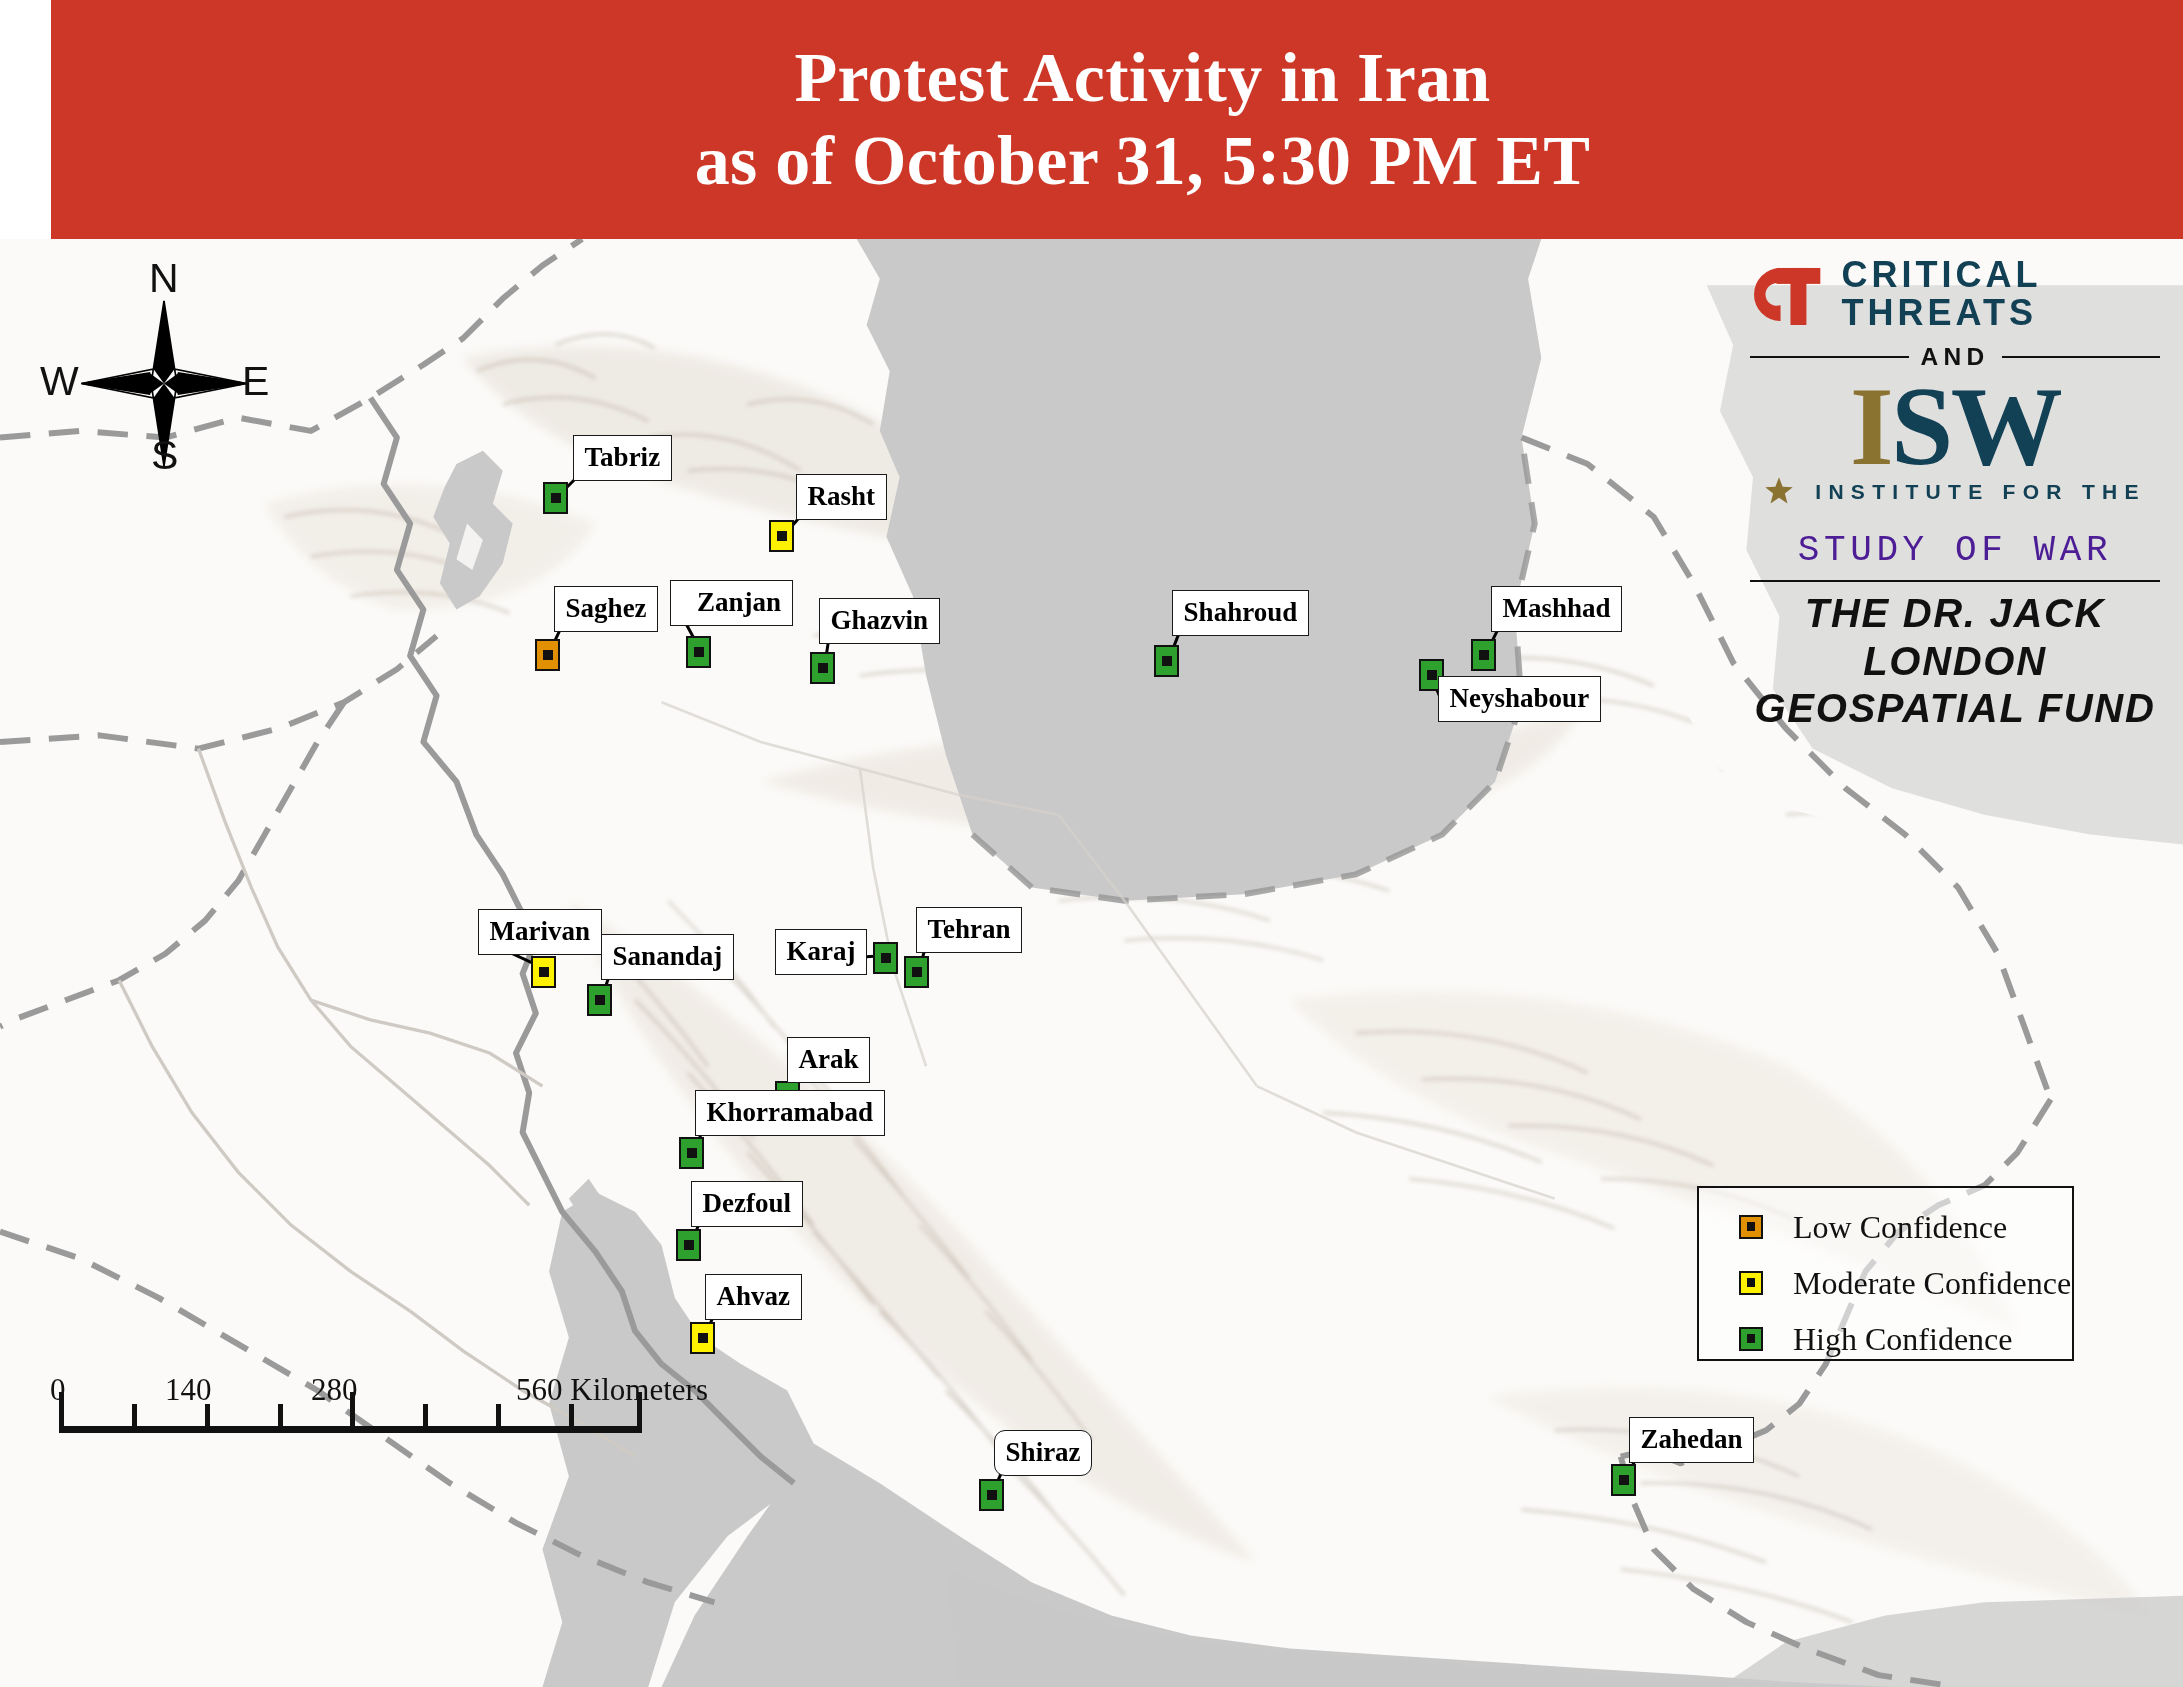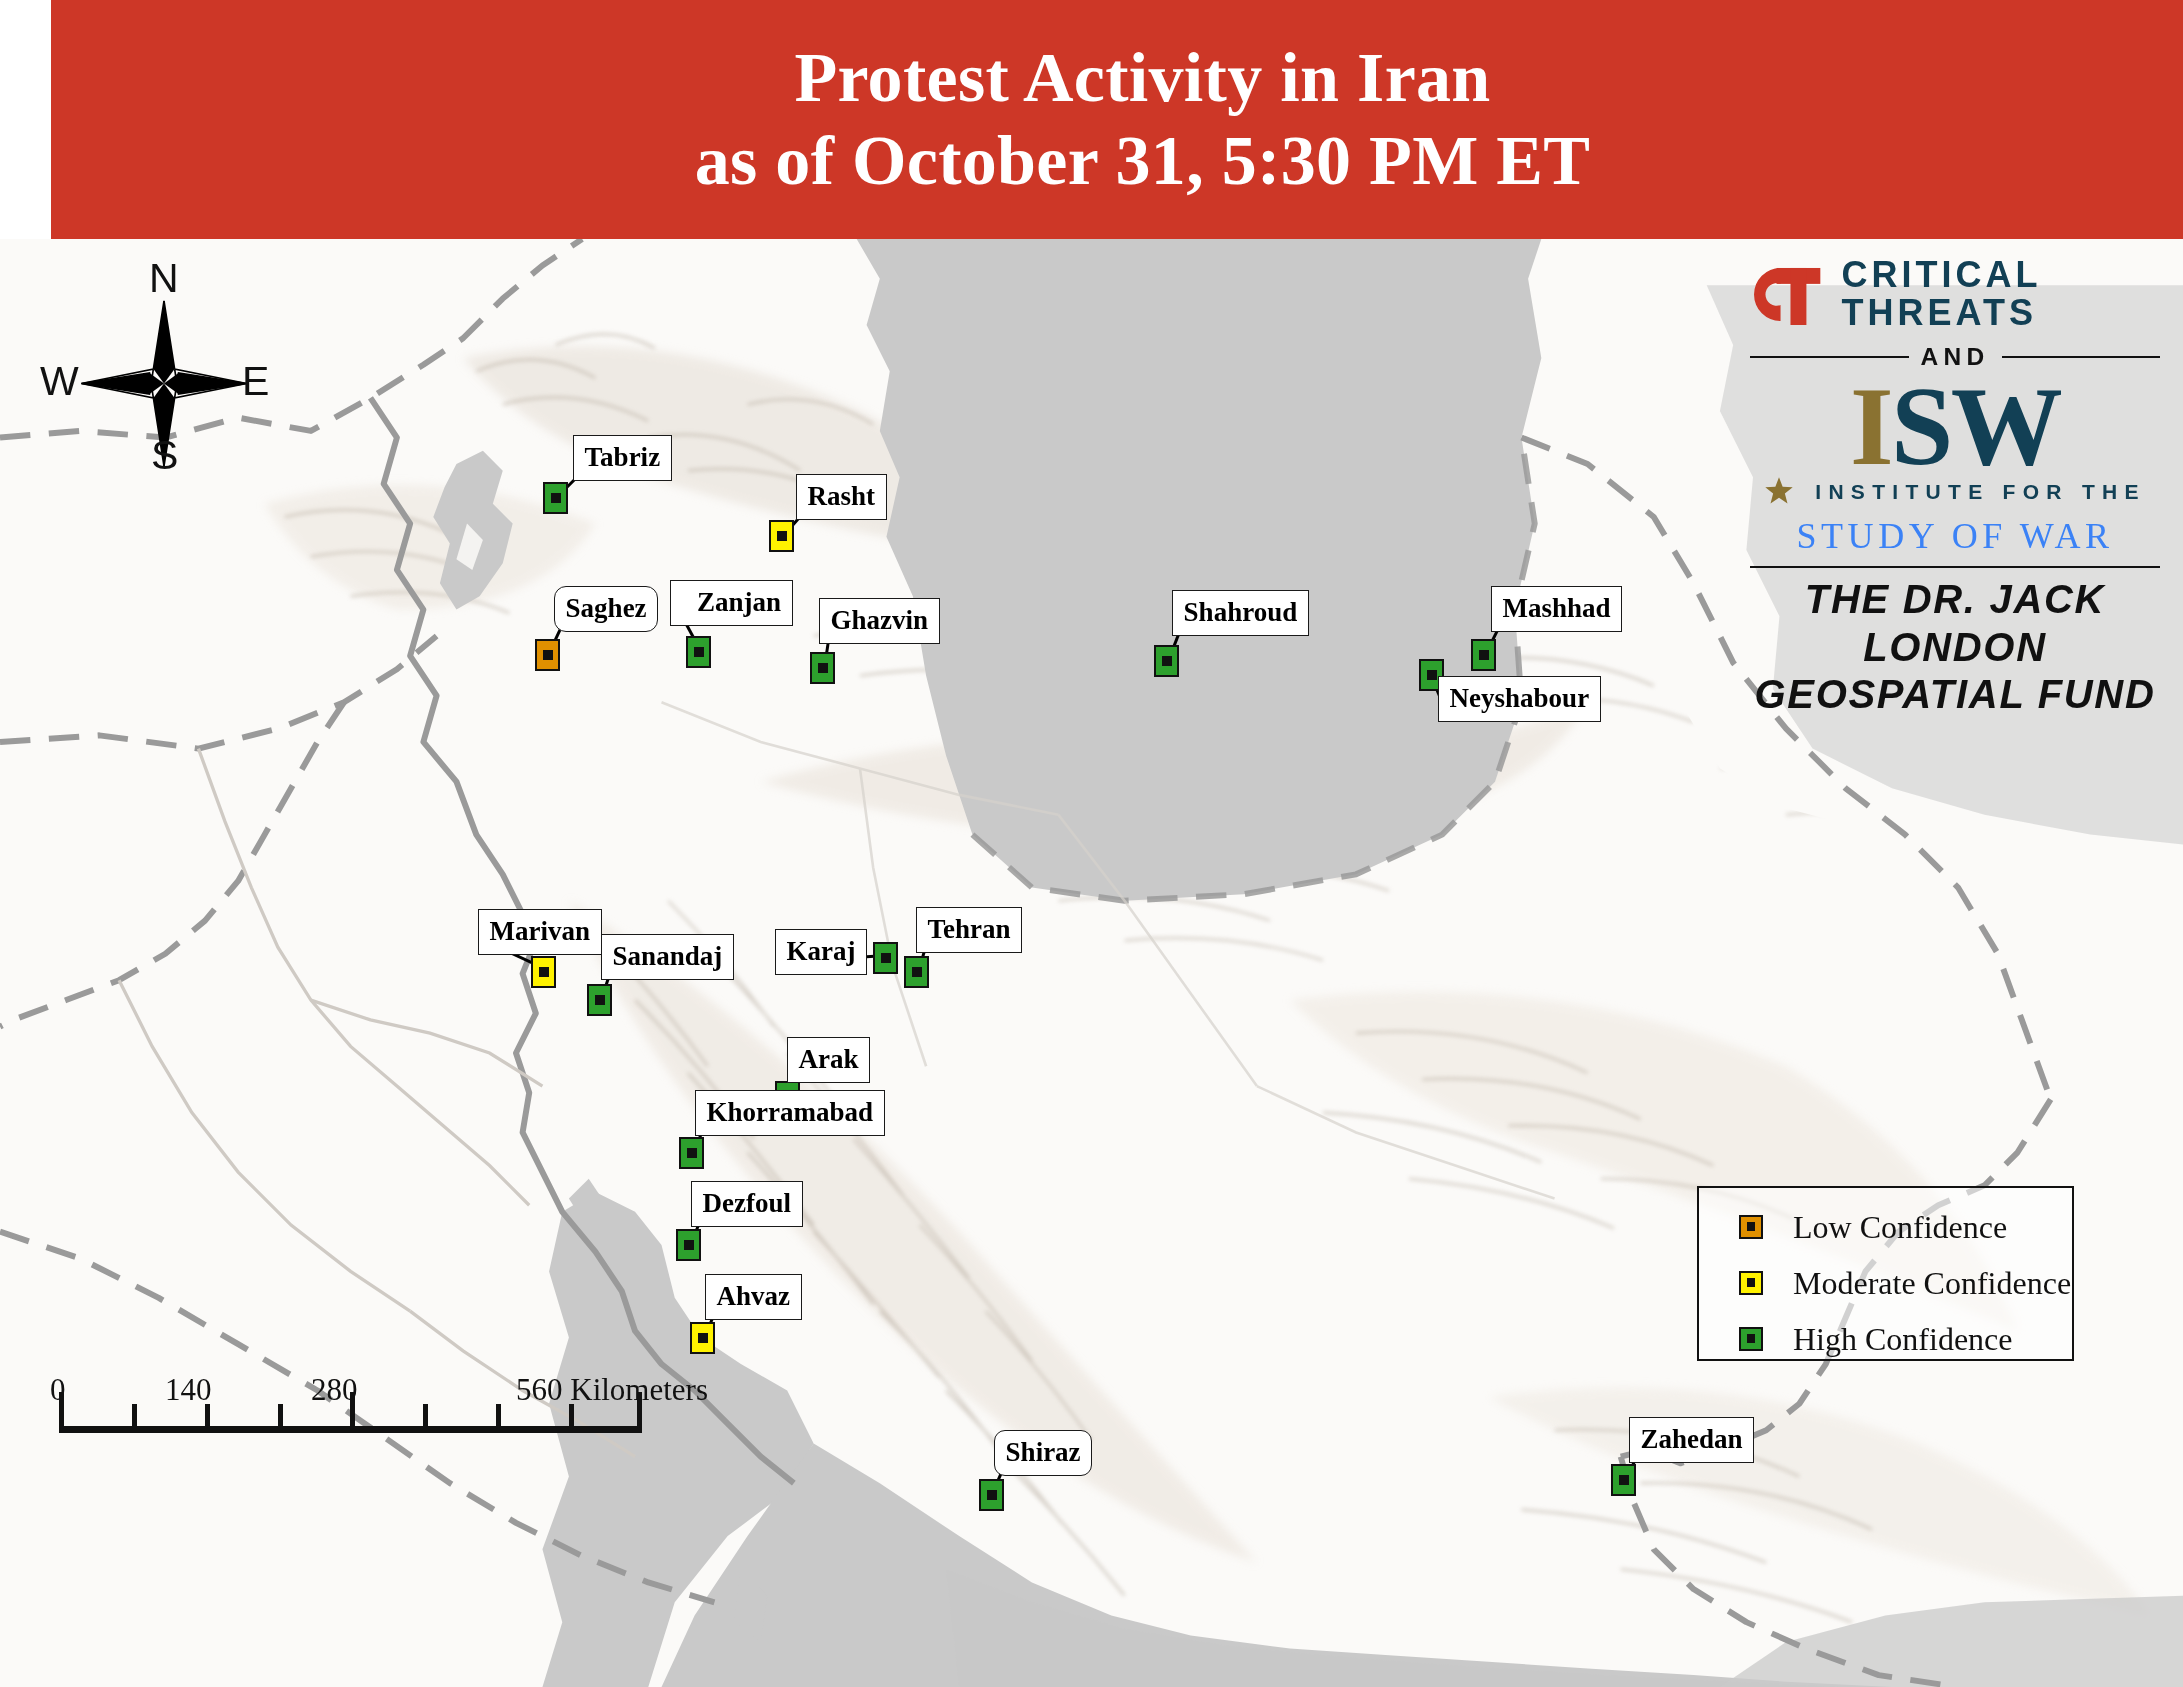--- a/index.html
+++ b/index.html
@@ -51,22 +51,22 @@
   .and-row{display:flex;align-items:center;gap:12px;margin:10.6px 0 4px 0;}
   .and-row .rule{flex:1;height:2.6px;background:#111;}
   .and-row .and{font-family:"Liberation Sans",sans-serif;font-weight:700;
       font-size:24.5px;letter-spacing:5.3px;color:#111;}
   .isw-wrap{text-align:center;}
   .isw-big{font-family:"Liberation Serif",serif;font-weight:700;
       font-size:112px;line-height:.92;letter-spacing:-2.6px;color:#124055;}
   .isw-big .bar-i{color:#8a7231;}
   .isw-sub1{font-family:"Liberation Sans",sans-serif;font-weight:700;
       font-size:21px;letter-spacing:7.3px;color:#124055;margin-top:-2.6px;}
-  .isw-sub2{font-family:Liberation Serif, serif;font-weight:400;
-      font-size:36px;letter-spacing:4.6px;color:#3b82f6;margin-top:4px;}
+  .isw-sub2{font-family:Liberation Mono, monospace;font-weight:400;
+      font-size:36px;letter-spacing:4.6px;color:#4c1d95;margin-top:19px;}
   .star{display:inline-block;vertical-align:middle;margin-right:8px;}
   .rule2{height:2.6px;background:#111;margin:9.3px 0 8px 0;}
   .fund{font-family:"Liberation Sans",sans-serif;font-weight:700;font-style:italic;
       font-size:40px;letter-spacing:1.7px;color:#111;text-align:center;line-height:1.18;}
 
   
   #legend{position:absolute;left:1697px;top:947px;width:377px;height:175px;
       background:rgba(255,255,255,.55);border:2.6px solid #111;box-sizing:border-box;
       padding:22.5px 0 0 40px;}
   .lg-row{display:flex;align-items:center;margin-bottom:24px;}
@@ -324,21 +324,21 @@
         <div class="mk" style="left: 686px; top: 397px; background: rgb(45, 160, 45);">
           <i></i>
         </div>
         <div class="lbl" style="left: 670px; top: 341px; padding-left: 26px;">Zanjan</div>
       </div>
       <div class="city">
         <div class="lead" style="left: 547px; top: 415px; width: 37px; transform: rotate(-64.7989deg);"></div>
         <div class="mk" style="left: 535px; top: 400px; background: rgb(224, 144, 0);">
           <i></i>
         </div>
-        <div class="lbl" style="left: 554px; top: 347px; border-radius: 12px;">Saghez</div>
+        <div class="lbl" style="left: 554px; top: 347px;">Saghez</div>
       </div>
       <div class="city">
         <div class="lead" style="left: 823px; top: 428px; width: 35px; transform: rotate(-81.4164deg);"></div>
         <div class="mk" style="left: 810px; top: 413px; background: rgb(45, 160, 45);">
           <i></i>
         </div>
         <div class="lbl" style="left: 819px; top: 359px;">Ghazvin</div>
       </div>
       <div class="city">
         <div class="lead" style="left: 1167px; top: 421px; width: 38px; transform: rotate(-68.7495deg);"></div>

